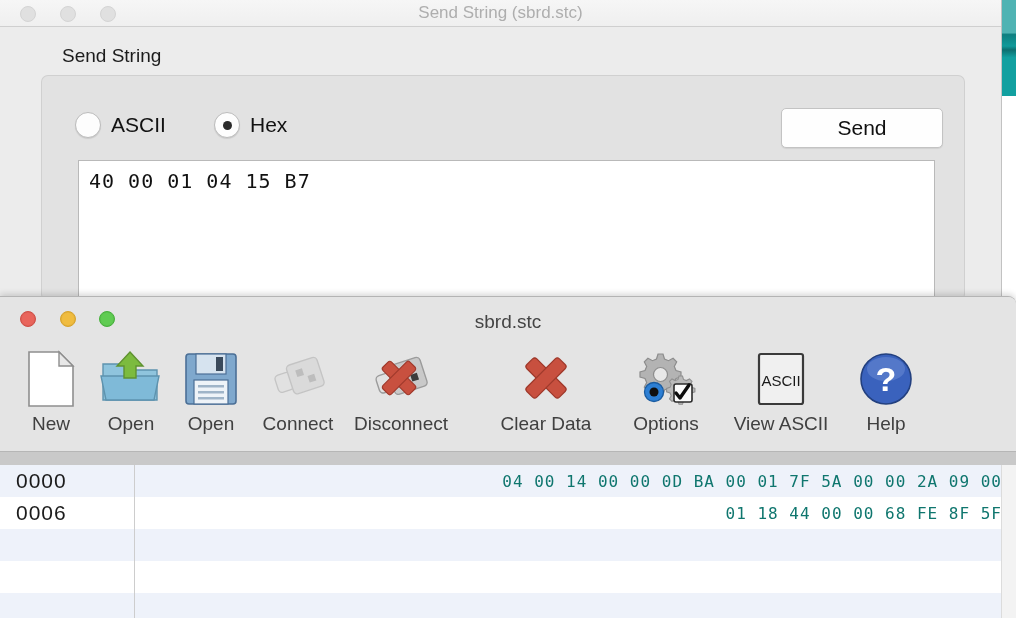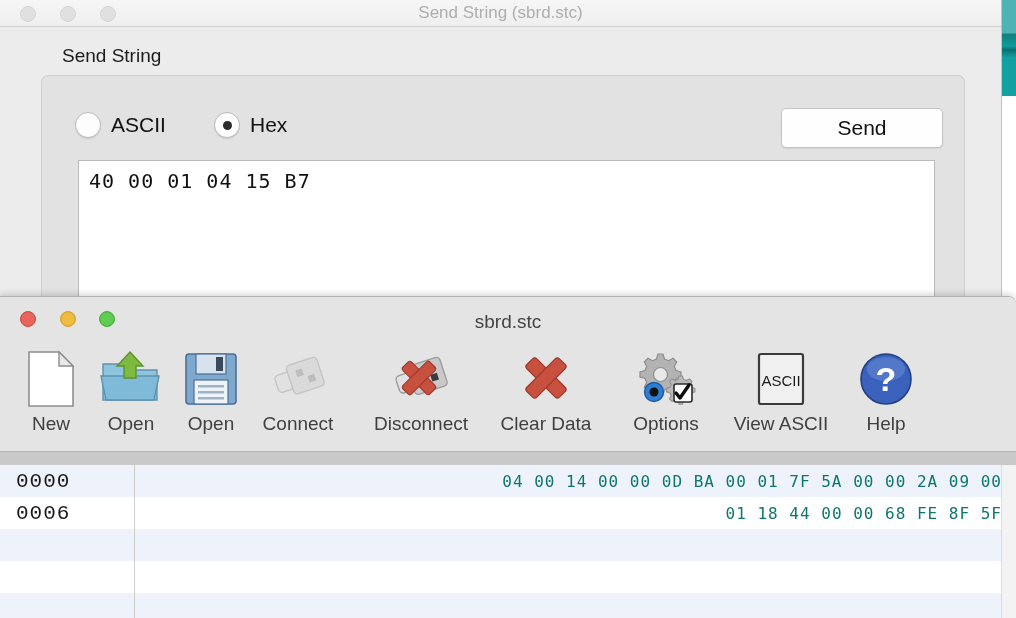--- a/index.html
+++ b/index.html
@@ -70,21 +70,21 @@
   #tb-sep{position:absolute;left:0;right:0;top:154px;height:14px;background:#c9c9c9;
     border-top:1px solid #b6b6b6;border-bottom:1px solid #9e9e9e;}
 
   
   #hexdump{position:absolute;left:0;top:168px;width:1002px;bottom:0;
     background:#ffffff;overflow:hidden;}
   .hrow{position:relative;height:32px;display:flex;align-items:center;}
   .hrow.odd{background:#eef2fa;}
   .hrow.even{background:#ffffff;}
   .haddr{width:134px;box-sizing:border-box;padding-left:16px;
-    font-family:Liberation Mono, monospace;font-size:21px;color:#1b1b1b;letter-spacing:1px;}
+    font-family:Liberation Sans, sans-serif;font-size:21px;color:#1b1b1b;letter-spacing:1px;}
   .hbytes{flex:1;padding-left:20px;
     font-family:"DejaVu Sans Mono", monospace;font-size:16px;color:#0f766e;letter-spacing:1px;white-space:nowrap;text-align:right;}
   #col-div{position:absolute;left:134px;top:168px;bottom:0;width:1px;background:#cdcdcd;}
   #vscroll{position:absolute;right:0;top:168px;bottom:0;width:14px;background:#f3f3f3;
     border-left:1px solid #dcdcdc;}
 </style>
 </head>
 <body>
 
 <div id="bg-strip"></div>
@@ -178,21 +178,21 @@
             <rect x="10" y="16" width="16" height="18" rx="4" fill="#dedede" stroke="#9f9f9f" stroke-width="1.4"></rect>
             <rect x="24" y="10" width="32" height="30" rx="4" fill="#cfcfcf" stroke="#9f9f9f" stroke-width="1.4"></rect>
             <rect x="32" y="17" width="7" height="7" fill="#8e8e8e"></rect>
             <rect x="42" y="26" width="7" height="7" fill="#8e8e8e"></rect>
           </g>
         </svg>
       </div>
       <div class="tblabel">Connect</div>
     </div>
 
-    <div class="tbitem" style="left:375px">
+    <div class="tbitem" style="left:355px">
       <div class="tbicon">
         <svg width="64" height="56" viewBox="0 0 64 56">
           <g transform="rotate(-18 32 28)">
             <rect x="8" y="18" width="16" height="18" rx="4" fill="#e2e2e2" stroke="#9b9b9b" stroke-width="1.4"></rect>
             <rect x="22" y="12" width="34" height="30" rx="4" fill="#c9c9c9" stroke="#9b9b9b" stroke-width="1.4"></rect>
             <rect x="32" y="19" width="7" height="7" fill="#3c3c3c"></rect>
             <rect x="42" y="27" width="7" height="7" fill="#3c3c3c"></rect>
           </g>
           <g transform="translate(30,27) rotate(45)">
             <rect x="-19" y="-6" width="38" height="12" rx="2.5" fill="#c8503f" stroke="#a03a2c" stroke-width="1.2"></rect>

